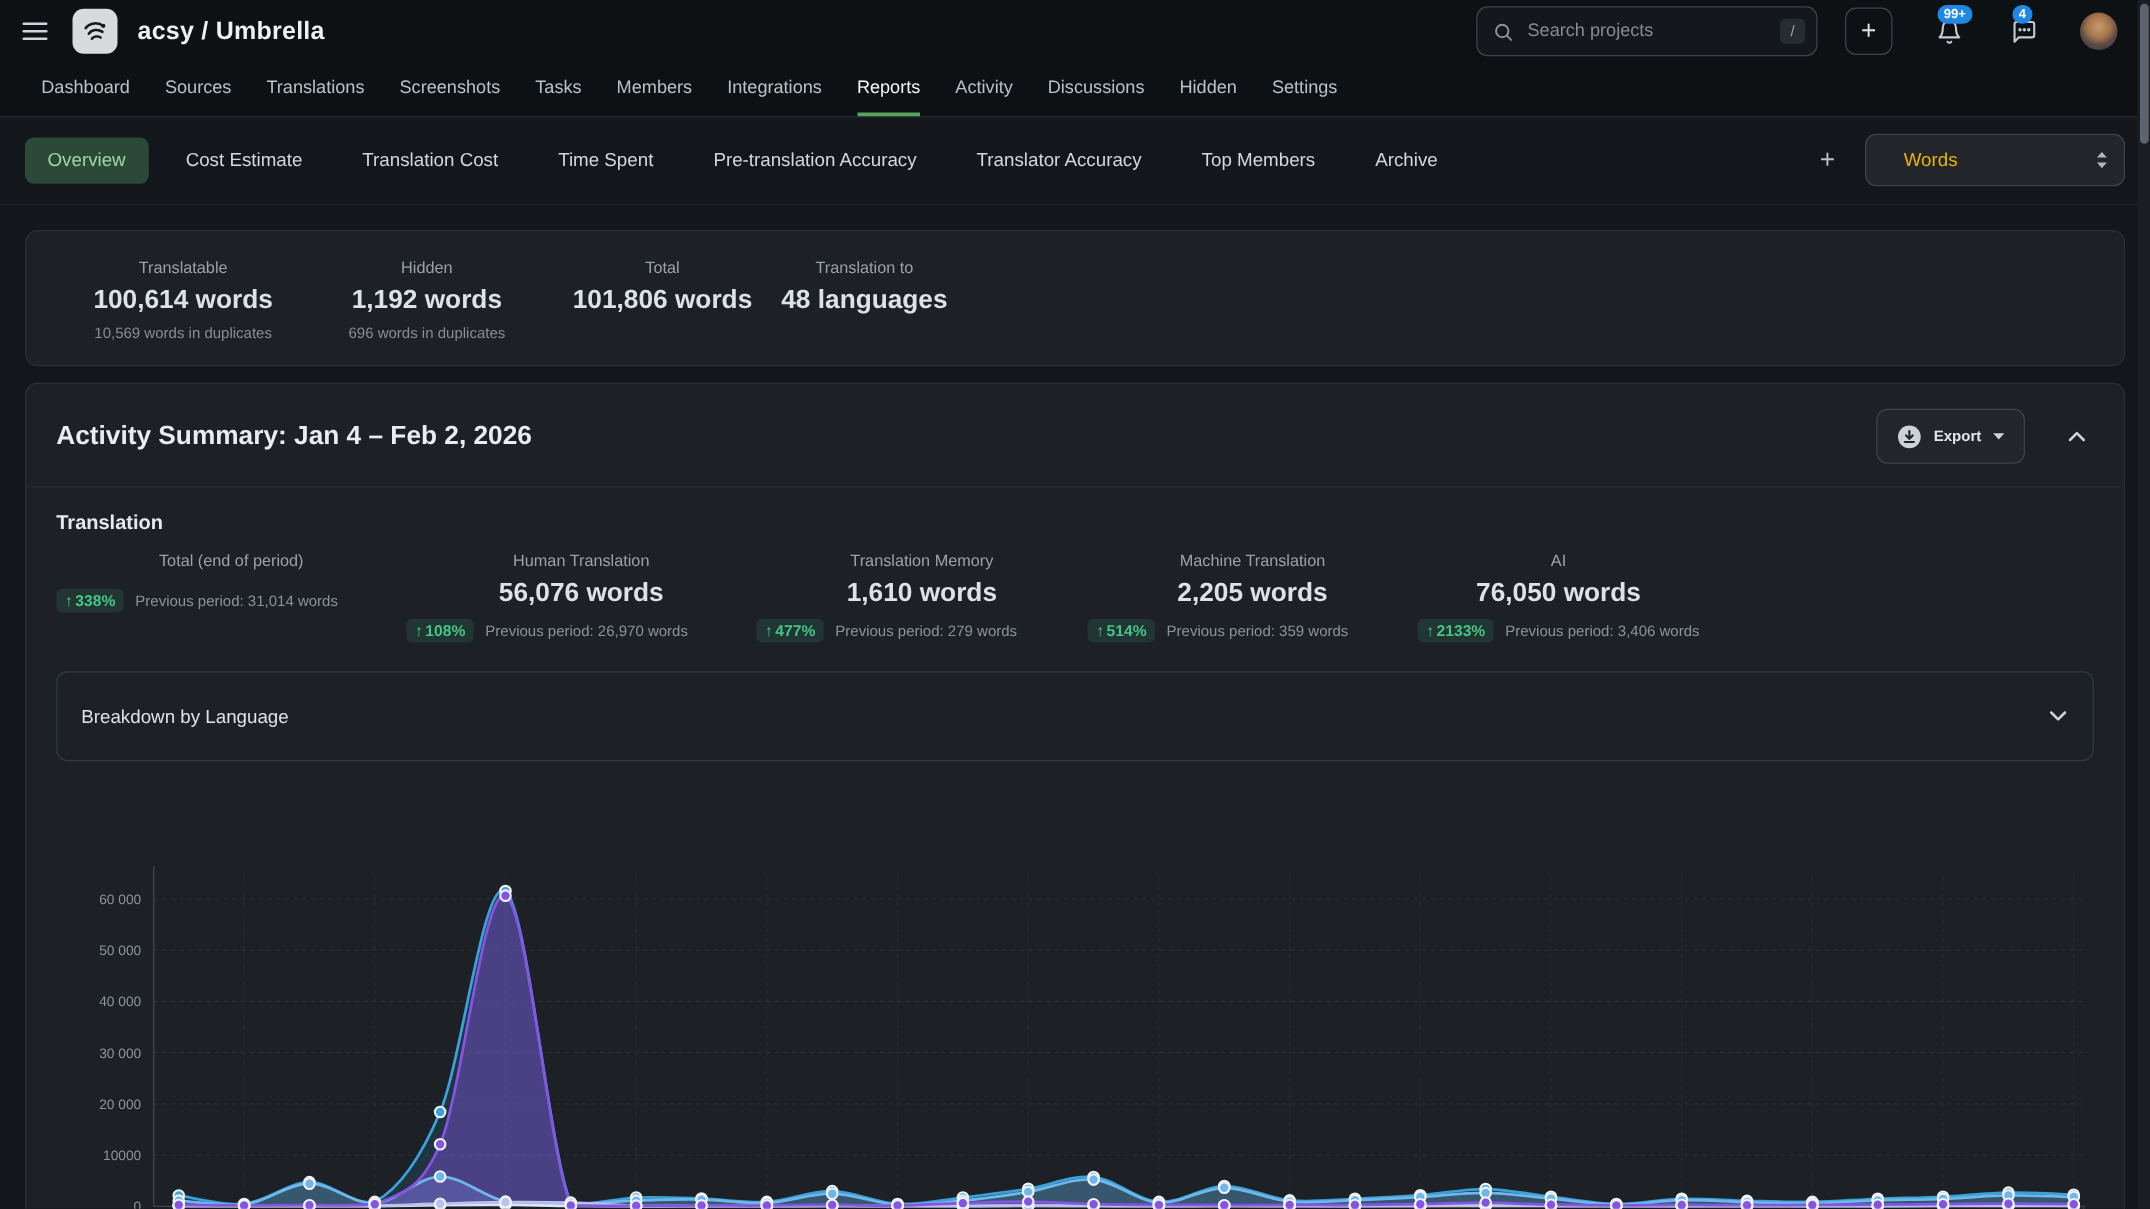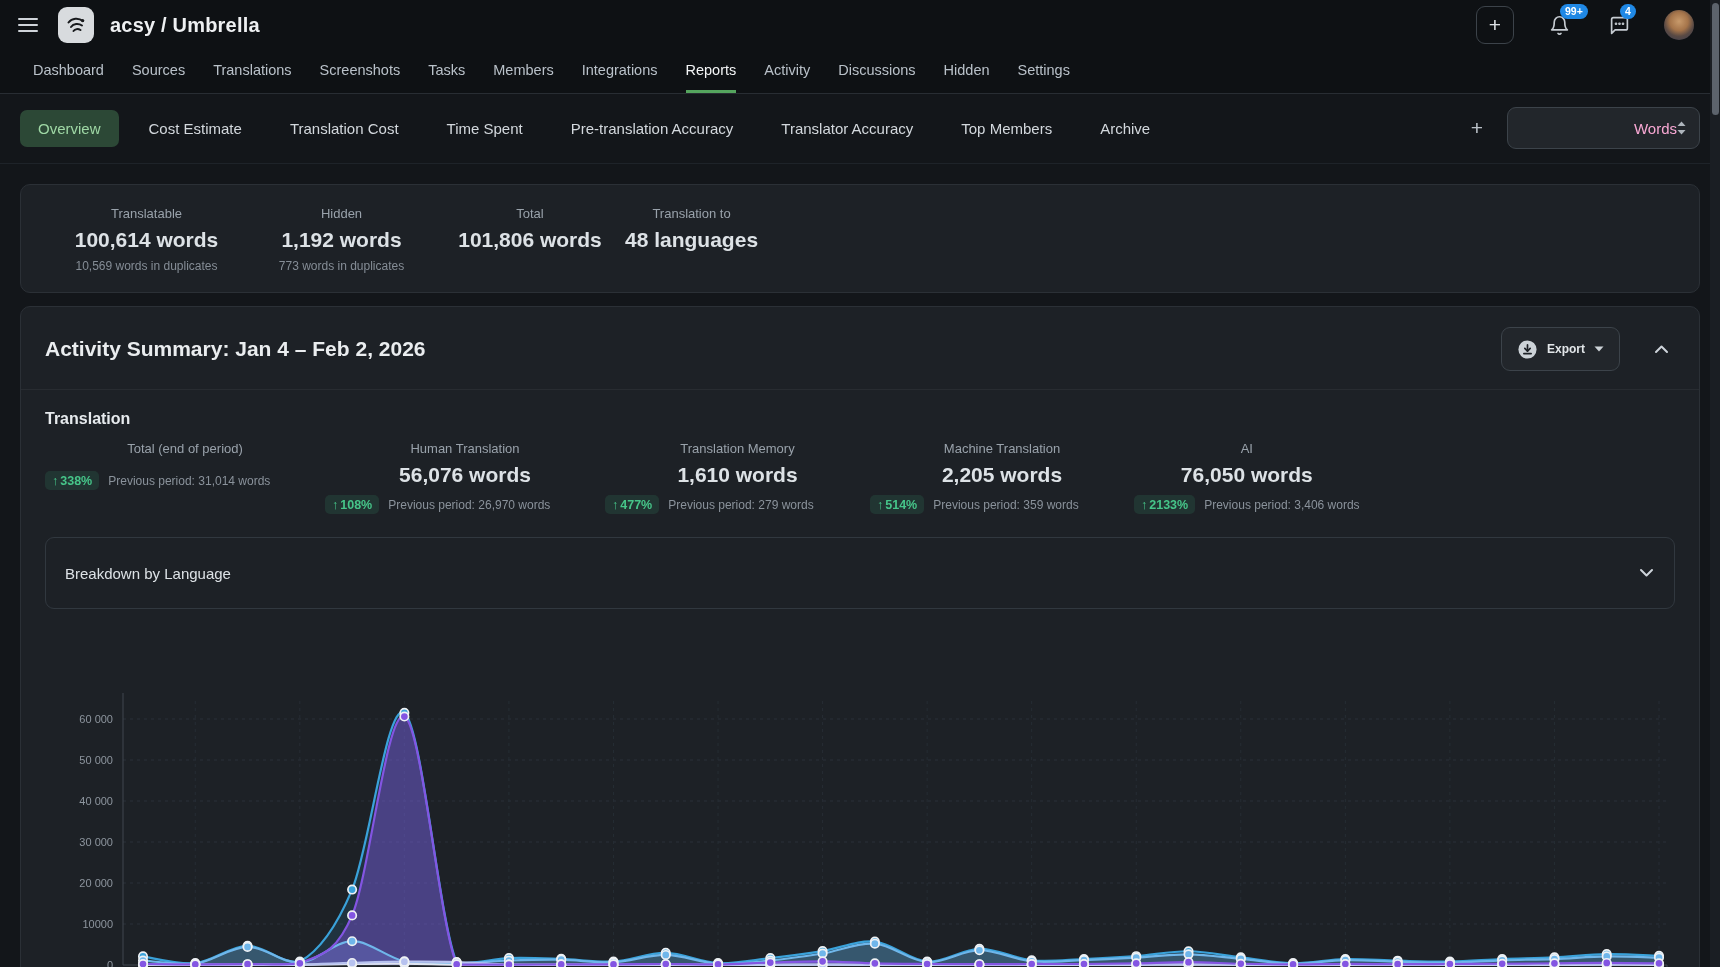--- a/index.html
+++ b/index.html
@@ -13,36 +13,36 @@
   .hamburger span{display:block;height:2px;border-radius:2px;background:#cfd4d9;}
   .logo{width:36px;height:36px;border-radius:9px;background:#d8dbde;display:flex;align-items:center;justify-content:center;margin-left:6px;}
   .app-title{font-size:20px;font-weight:700;color:#eef0f2;letter-spacing:.2px;margin-left:2px;}
   .tb-spacer{flex:1;}
   .search{width:250px;height:38px;border:1px solid #3c434a;border-radius:9px;background:#14181c;display:flex;align-items:center;gap:9px;padding:0 9px 0 12px;}
   .search input{flex:1;min-width:0;background:transparent;border:none;outline:none;color:#dfe3e7;font-size:14.5px;}
   .search input::placeholder{color:#848c95;}
   .kbd{min-width:20px;height:20px;line-height:20px;text-align:center;background:#272c31;border-radius:4px;color:#9aa1a9;font-size:12px;}
   .sq-btn{width:38px;height:38px;border:1px solid #3c434a;border-radius:9px;color:#dde1e5;font-size:21px;line-height:36px;margin-left:8px;}
   .icon-btn{position:relative;width:30px;height:30px;margin-left:16px;display:flex;align-items:center;justify-content:center;}
-  .count-badge{position:absolute;top:-6px;left:16px;background:#1f88e5;color:#fff;font-size:10.5px;font-weight:700;border-radius:9px;padding:1.5px 5px;line-height:1.1;}
+  .count-badge{position:absolute;top:-6px;left:6px;background:#1f88e5;color:#fff;font-size:10.5px;font-weight:700;border-radius:9px;padding:1.5px 5px;line-height:1.1;}
   .avatar{width:30px;height:30px;border-radius:50%;margin-left:16px;
     background:radial-gradient(circle at 50% 38%, #c89a6b 0%, #a5744a 38%, #5a4a44 62%, #343a50 100%);}
 
   
   .main-nav{display:flex;gap:28px;padding:0 18px 0 33px;background:#0e1114;border-bottom:1px solid #282d33;}
   .nav-item{font-size:14.5px;color:#b9c1c9;line-height:40px;border-bottom:3px solid transparent;text-align:right;}
   .nav-item.active{color:#f4f6f7;border-bottom-color:#55a55e;}
 
   
   .toolbar{display:flex;align-items:center;gap:12px;padding:13px 20px 14px;border-bottom:1px solid #1e2329;}
   .report-tab{font-size:15px;color:#d3d8dd;padding:10px 18px;border-radius:7px;}
   .report-tab.active{background:#2c4836;color:#9fd8a5;}
   .tab-add{margin-left:auto;font-size:21px;color:#b9c0c7;padding:0 12px;}
   .unit-select{width:163px;height:40px;border:1px solid #3c434a;border-radius:9px;background:#22262b;
-    display:flex;align-items:center;justify-content:flex-end;padding:0 13px 0 15px;font-size:15px;color:#f9a8d4;cursor:pointer;}
+    display:flex;align-items:center;justify-content:space-between;padding:0 13px 0 30px;font-size:15px;color:#eab308;cursor:pointer;}
 
   
   main{padding:20px;}
   .card{background:#1d2126;border:1px solid #2b3036;border-radius:10px;}
   .stats-card{display:flex;padding:21px 24px 19px;margin-bottom:13px;}
   .stat-col{display:flex;flex-direction:column;text-align:center;}
   .stats-card .stat-col:nth-child(1){width:203px;}
   .stats-card .stat-col:nth-child(2){width:187px;}
   .stats-card .stat-col:nth-child(3){width:190px;}
   .stat-label{font-size:13px;color:#99a2ab;margin-bottom:7px;}
@@ -87,20 +87,28 @@
     <div class="logo">
       <svg width="24" height="24" viewBox="0 0 24 24" fill="none">
         <path d="M19 8c-4.5-3.5-11-3-14.5 1.5" stroke="#17191c" stroke-width="2" stroke-linecap="round"></path>
         <path d="M18 12.5c-3.5-2.5-8.5-2-11 1.5" stroke="#17191c" stroke-width="2" stroke-linecap="round"></path>
         <path d="M16.5 17c-2.5-1.5-5.5-1-7 1" stroke="#17191c" stroke-width="2" stroke-linecap="round"></path>
         <circle cx="18.6" cy="7.6" r="1.7" fill="#17191c"></circle>
       </svg>
     </div>
     <div class="app-title">acsy / Umbrella</div>
     <div class="tb-spacer"></div>
+    <div class="search">
+      <svg width="17" height="17" viewBox="0 0 24 24" fill="none" stroke="#8b939b" stroke-width="2.2" stroke-linecap="round">
+        <circle cx="11" cy="11" r="7"></circle>
+          <line x1="16.5" y1="16.5" x2="21" y2="21"></line>
+      </svg>
+      <input type="text" placeholder="Search projects" style="">
+      <span class="kbd">/</span>
+    </div>
     <button class="sq-btn">+</button>
     <button class="icon-btn">
       <svg width="21" height="21" viewBox="0 0 24 24" fill="none" stroke="#c6ccd2" stroke-width="1.9" stroke-linecap="round" stroke-linejoin="round">
         <path d="M18 8a6 6 0 0 0-12 0c0 7-3 9-3 9h18s-3-2-3-9"></path>
         <path d="M13.7 21a2 2 0 0 1-3.4 0"></path>
       </svg>
       <span class="count-badge">99+</span>
     </button>
     <button class="icon-btn">
       <svg width="21" height="21" viewBox="0 0 24 24" fill="none" stroke="#c6ccd2" stroke-width="1.9" stroke-linecap="round" stroke-linejoin="round">
@@ -152,21 +160,21 @@
 
     <section class="card stats-card">
       <div class="stat-col">
           <div class="stat-label">Translatable</div>
           <div class="stat-value">100,614 words</div>
           <div class="stat-sub">10,569 words in duplicates</div>
         </div>
         <div class="stat-col">
           <div class="stat-label">Hidden</div>
           <div class="stat-value">1,192 words</div>
-          <div class="stat-sub">773 words in duplicates</div>
+          <div class="stat-sub">696 words in duplicates</div>
         </div>
         <div class="stat-col">
           <div class="stat-label">Total</div>
           <div class="stat-value">101,806 words</div>
           <div class="stat-sub"></div>
         </div>
         <div class="stat-col">
           <div class="stat-label">Translation to</div>
           <div class="stat-value">48 languages</div>
           <div class="stat-sub"></div>

